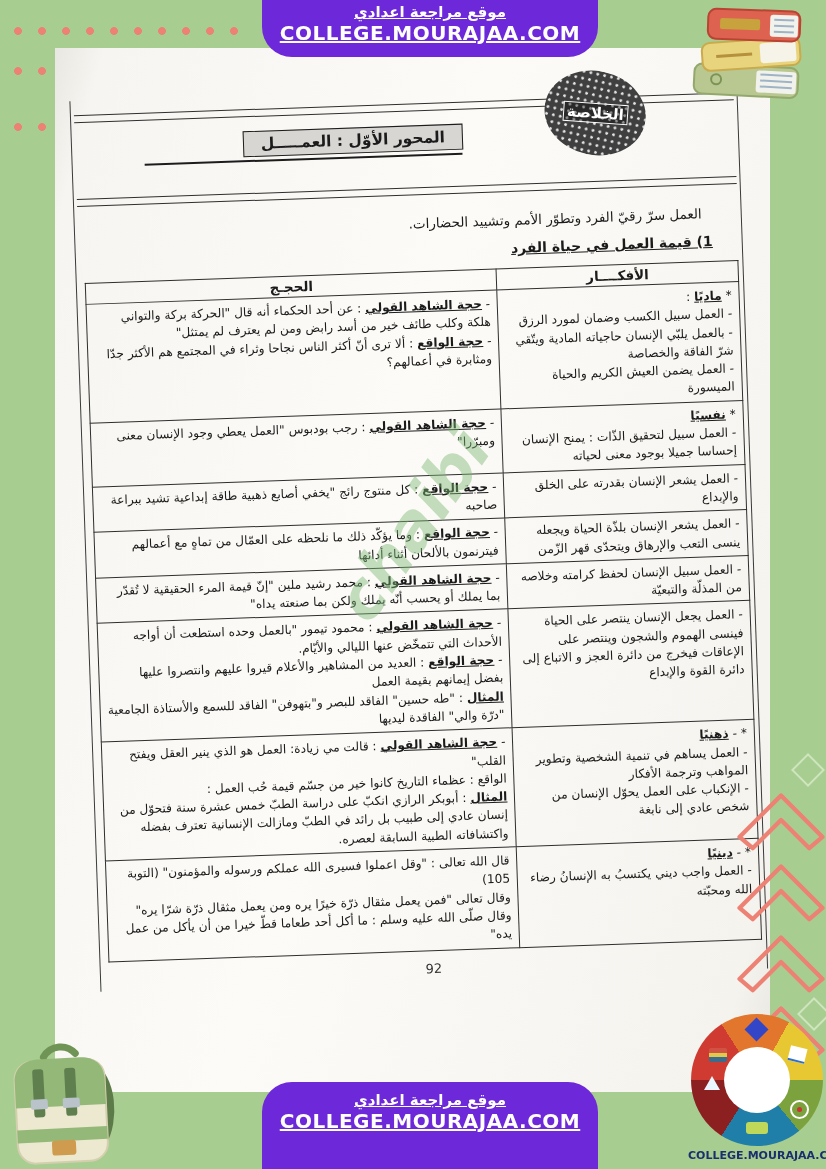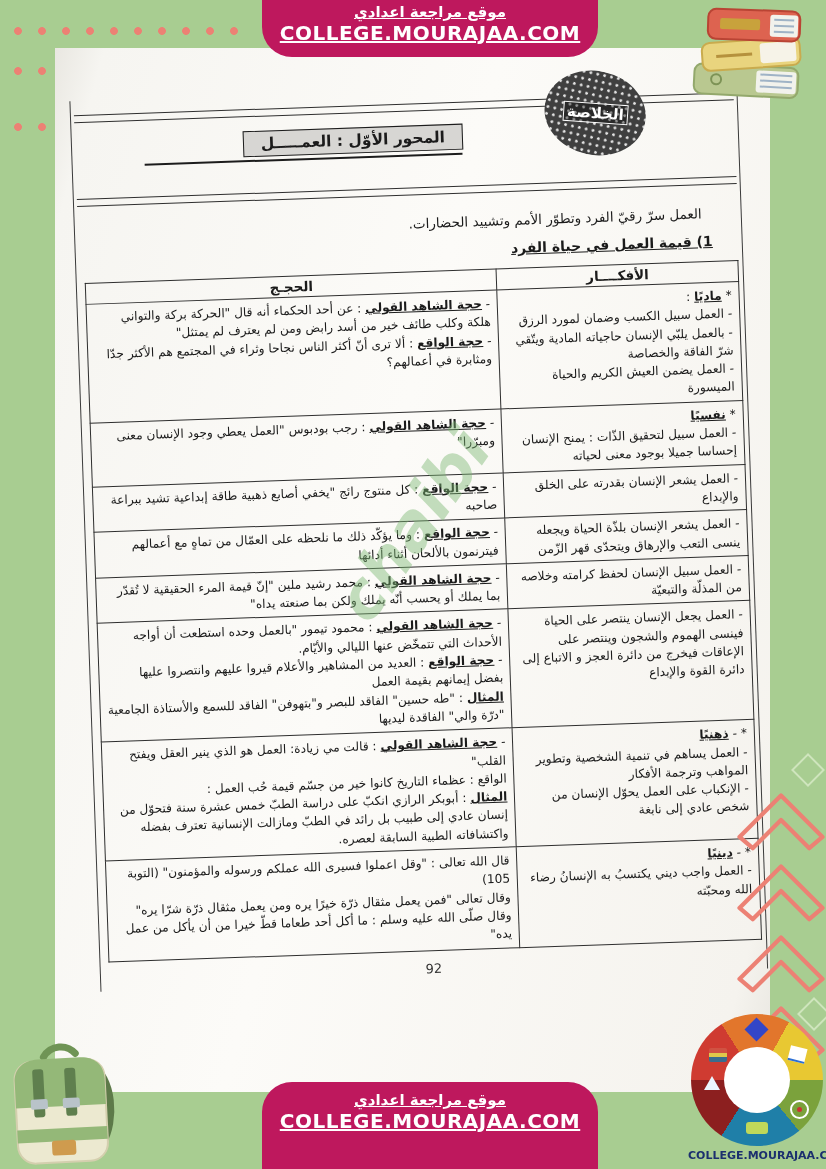--- a/index.html
+++ b/index.html
@@ -12,21 +12,21 @@
   .strip-right{position:absolute;left:770px;top:0;width:56px;height:1169px;background:#a8cd91;z-index:2;}
   .band-bottom{position:absolute;left:0;top:1092px;width:826px;height:77px;background:#a8cd91;z-index:3;}
 
   .dots{position:absolute;z-index:4;pointer-events:none;
         background-image:radial-gradient(circle,#ec8174 3.5px,transparent 4.3px);
         background-size:24px 56px;background-position:6px 3px;}
   .dots-a{left:0;top:0;width:238px;height:48px;}
   .dots-b{left:0;top:40px;width:55px;height:130px;}
 
   
-  .bubble{position:absolute;left:262px;width:336px;background:#be185d;z-index:6;
+  .bubble{position:absolute;left:262px;width:336px;background:#6d28d9;z-index:6;
           display:flex;flex-direction:column;align-items:center;color:#fff;text-align:center;}
   .bubble-top{top:0;height:54px;border-radius:0 0 30px 30px;justify-content:flex-start;padding-top:3px;}
   .bubble-bottom{top:1082px;height:87px;border-radius:30px 30px 0 0;padding-top:9px;}
   .site-ar{font-size:15px;font-weight:bold;text-decoration:underline;}
   .site-url{font-size:20px;font-weight:bold;text-decoration:underline;letter-spacing:.5px;}
 
   
   .scan{position:absolute;left:55px;top:48px;width:715px;height:1044px;overflow:hidden;z-index:1;
         background:linear-gradient(105deg,#e9e7e1 0%,#f6f5f1 5%,#fcfbf8 45%,#f5f3ee 94%,#e7e5df 100%);}
   .scan-content{position:absolute;left:14px;top:30px;width:660px;direction:rtl;color:#1b1b1b;

